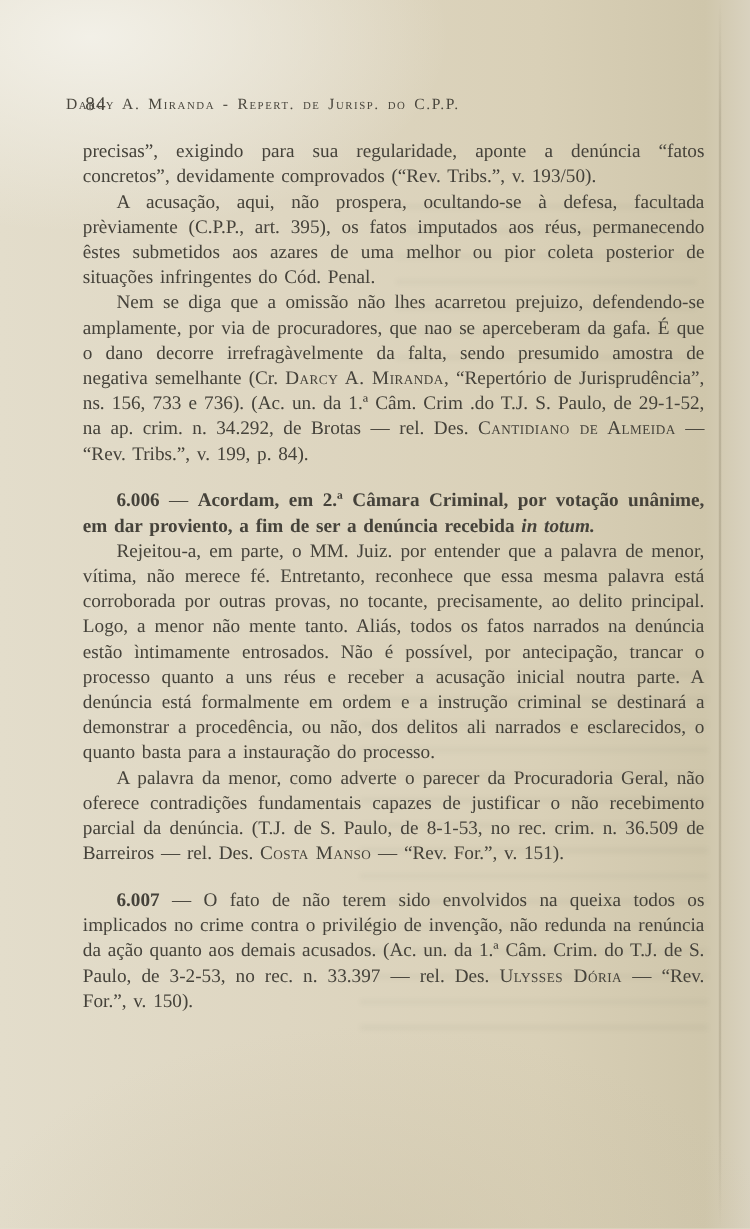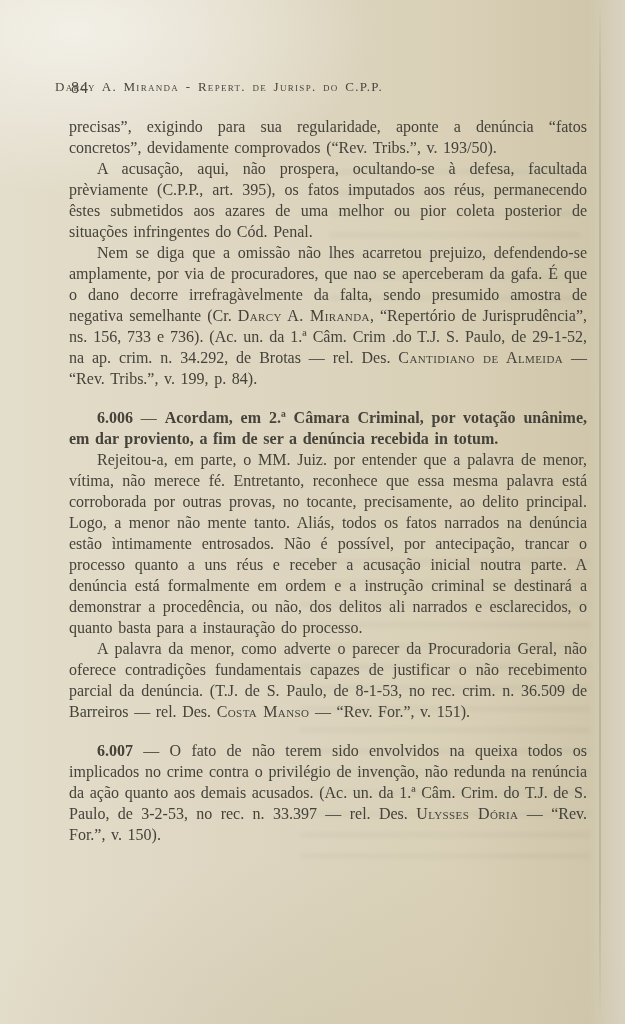--- a/index.html
+++ b/index.html
@@ -81,21 +81,21 @@
     line-height: 21px;
     text-align: justify;
     word-spacing: 1.6px;
     color: #45423a;
   }
   .text-block p { margin: 0; }
   .text-block p.indent { text-indent: 28px; }
   .text-block p.spaced { margin-top: 18px; }
 
   .run-b  { font-weight: bold; }
-  .run-bi { font-weight: bold; }
+  .run-bi { font-weight: bold; font-style: italic; }
   .run-sc { font-variant: small-caps; letter-spacing: 0.4px; }
 </style>
 </head>
 <body>
 
 <div class="page">
 
   <div class="bleed bleed-a"></div>
   <div class="bleed bleed-b"></div>
   <div class="page-edge"></div>

